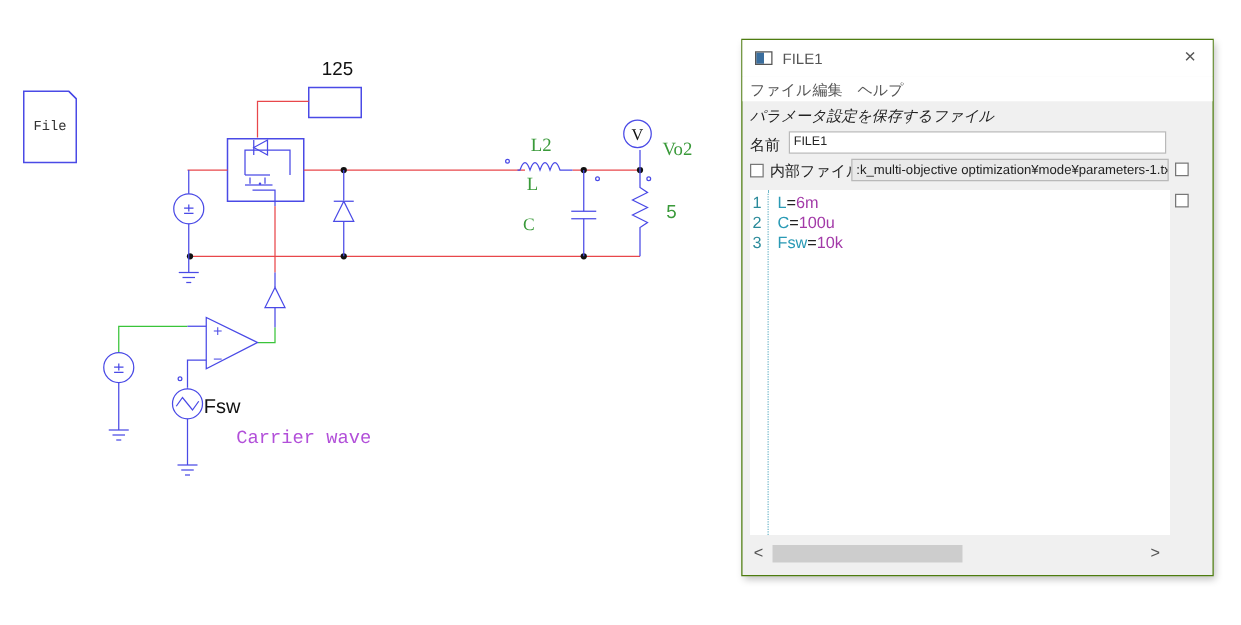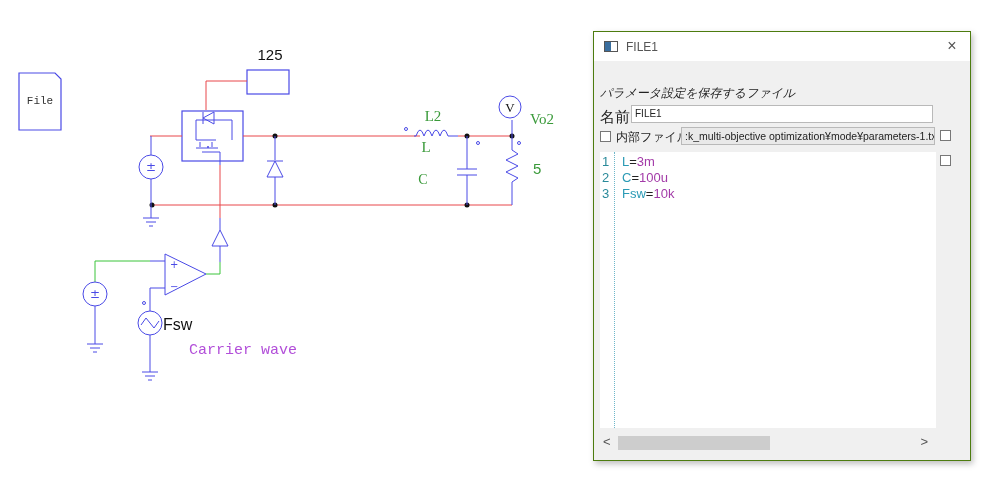--- a/index.html
+++ b/index.html
@@ -12,21 +12,21 @@
   
   #dialog { position:absolute; left:593px; top:31px; width:376px; height:428px; background:#f0f0f0;
     border:1px solid #4d7c0f; box-shadow: 2px 3px 6px rgba(0,0,0,0.25); font-family:"Liberation Sans", sans-serif; font-size:12px; color:#222; }
   #titlebar { position:absolute; left:0; top:0; right:0; height:29px; background:#ffffff; }
   #title-icon { position:absolute; left:10px; top:9px; width:14px; height:11px; border:1px solid #555; background:linear-gradient(90deg,#3a6e9e 0 50%, #ffffff 50% 100%); box-sizing:border-box; }
   #title-text { position:absolute; left:32px; top:8px; font-size:12px; color:#555; }
   #close-btn { position:absolute; right:8px; top:5px; width:20px; height:18px; color:#555; font-size:16px; text-align:center; line-height:18px; cursor:pointer; }
   #menubar { position:absolute; left:0; top:29px; right:0; height:20px; background:#ffffff; }
   .menu-item { position:absolute; top:3px; font-size:12px; color:#555; cursor:pointer; }
   #desc { position:absolute; left:6px; top:53px; font-size:12px;font-style:italic; }
-  #name-label { position:absolute; left:6px; top:76px; font-size:15px; }
+  #name-label { position:absolute; left:6px; top:76px; font-size:12px; }
   #name-input { position:absolute; left:37px; top:73px; width:302px; height:18px; border:1px solid #b9b9b9; background:#fff; font-size:10px; padding:0 3px; box-sizing:border-box; line-height:16px; }
   .chk { position:absolute; width:11px; height:11px; border:1px solid #777; background:#fff; box-sizing:border-box; cursor:pointer; }
   #internal-label { position:absolute; left:22px; top:97px; font-size:12px; }
   #path-input { position:absolute; left:87px; top:95px; width:254px; height:18px; border:1px solid #b9b9b9; background:#e9e9e9; font-size:10.5px; padding:0 3px; box-sizing:border-box; line-height:16px; white-space:nowrap; overflow:hidden; }
   #editor { position:absolute; left:6px; top:120px; width:336px; height:276px; background:#ffffff; }
   #gutter-line { position:absolute; left:14px; top:0; height:276px; border-left:1px dotted #6fb7c9; }
   .ln { position:absolute; left:2px; font-size:13px; color:#2a8a9a; }
   .code { position:absolute; left:22px; font-size:13px; }
   .kw { color:#2a9ab5; }
   .eq { color:#222; }
@@ -162,33 +162,38 @@
   <text x="163" y="330" font-size="16" class="sans" fill="#111">Fsw</text>
   <text x="189" y="354" font-size="15" class="mono" fill="#b24fd9">Carrier wave</text>
 </svg>
 
 <div id="dialog">
   <div id="titlebar">
     <span id="title-icon"></span>
     <span id="title-text">FILE1</span>
     <span id="close-btn">×</span>
   </div>
+  <div id="menubar">
+    <span class="menu-item" style="left:6px">ファイル</span>
+    <span class="menu-item" style="left:56px">編集</span>
+    <span class="menu-item" style="left:92px">ヘルプ</span>
+  </div>
   <div id="desc">パラメータ設定を保存するファイル</div>
   <div id="name-label">名前</div>
   <div id="name-input">FILE1</div>
   <span class="chk" style="left:6px; top:99px;"></span>
   <div id="internal-label">内部ファイル</div>
   <div id="path-input">:k_multi-objective optimization¥mode¥parameters-1.txt</div>
   <span class="chk" style="left:346px; top:98px;"></span>
   <span class="chk" style="left:346px; top:123px;"></span>
 
   <div id="editor">
     <div id="gutter-line"></div>
     <span class="ln" style="top:2px">1</span>
-    <span class="code" style="top:2px"><span class="kw">L</span><span class="eq">=</span><span class="val">3m</span></span>
+    <span class="code" style="top:2px"><span class="kw">L</span><span class="eq">=</span><span class="val">6m</span></span>
     <span class="ln" style="top:18px">2</span>
     <span class="code" style="top:18px"><span class="kw">C</span><span class="eq">=</span><span class="val">100u</span></span>
     <span class="ln" style="top:34px">3</span>
     <span class="code" style="top:34px"><span class="kw">Fsw</span><span class="eq">=</span><span class="val">10k</span></span>
   </div>
 
   <div id="hscroll">
     <span id="scroll-left">&lt;</span>
     <span id="scroll-thumb"></span>
     <span id="scroll-right">&gt;</span>

